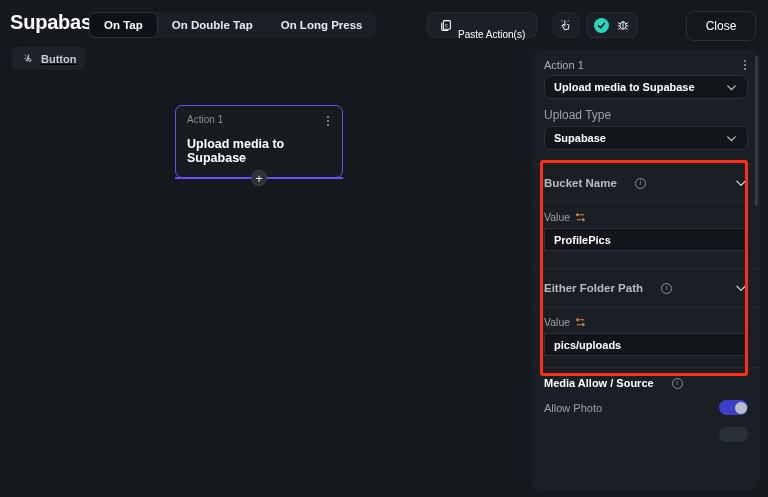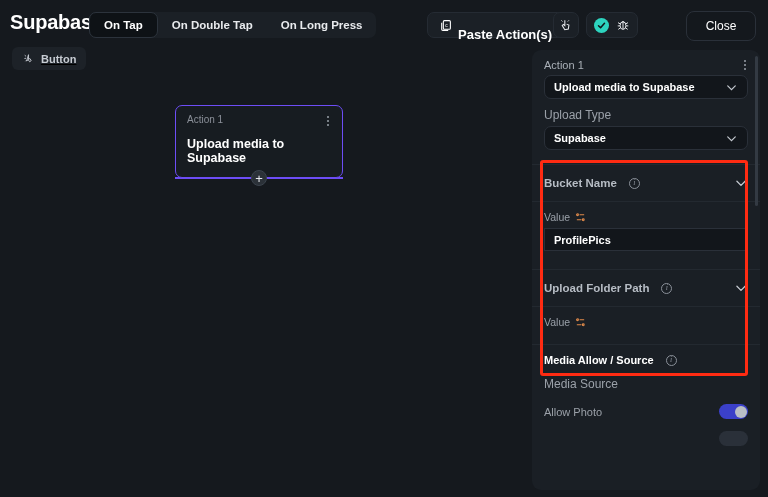--- a/index.html
+++ b/index.html
@@ -52,21 +52,21 @@
   .paste-btn {
     position: absolute; left: 427px; top: 12px;
     height: 26px;
     background: #1b2026;
     border: 1px solid #252b33;
     border-radius: 7px;
     display: flex; align-items: center; gap: 6px;
     padding: 0 11px;
     cursor: pointer;
   }
-  .paste-btn .lbl { font-size: 13px; font-weight: bold; color: #ffffff; white-space: nowrap; margin-top: 19px; }
+  .paste-btn .lbl { font-size: 10px; font-weight: normal; color: #ffffff; white-space: nowrap; margin-top: 19px; }
   .icon-btn {
     position: absolute; top: 12px;
     height: 26px; width: 26px;
     background: #1b2026;
     border: 1px solid #252b33;
     border-radius: 7px;
     display: flex; align-items: center; justify-content: center;
     cursor: pointer;
   }
   .icon-pair {
@@ -170,21 +170,21 @@
     display: flex; align-items: center; justify-content: space-between;
     padding: 0 9px;
     cursor: pointer;
   }
   .select .v { font-size: 11px; font-weight: bold; color: #ffffff; }
   .field-label {
     padding: 9px 12px 4px 12px;
     font-size: 12px; color: #9ba1a9;
   }
   .sec-label {
-    display: flex; align-items: center; gap: 12px;
+    display: flex; align-items: center; gap: 18px;
     font-size: 11px; color: #aab0b8;
   }
   .info-i {
     width: 11px; height: 11px; border-radius: 50%;
     border: 1px solid #8a9099;
     display: inline-flex; align-items: center; justify-content: center;
     font-size: 8px; color: #8a9099; font-style: italic;
     font-family: "Liberation Serif", serif; line-height: 1;
     cursor: pointer;
   }
@@ -396,21 +396,21 @@
           </svg>
         </span>
       </div>
       <div class="textbox">ProfilePics</div>
 
       <div class="spacer-band"></div>
       <div class="divider"></div>
 
       <div class="accordion-head">
         <span class="sec-label">
-          <span class="t">Upload Folder Path</span>
+          <span class="t">Either Folder Path</span>
           <span class="info-i">i</span>
         </span>
         <span>
           <svg width="14" height="14" viewBox="0 0 24 24" fill="none" stroke="#c4c9d0" stroke-width="2.2" stroke-linecap="round">
               <path d="M5 9 L12 16 L19 9"></path>
             </svg>
         </span>
       </div>
       <div class="divider"></div>
 
@@ -418,32 +418,32 @@
         <span>Value</span>
         <span>
           <svg width="11" height="11" viewBox="0 0 24 24" fill="none" stroke="#e08a4a" stroke-width="2.4">
             <circle cx="5.5" cy="6" r="2"></circle>
             <path d="M10 6 L20 6"></path>
             <path d="M4 17 L14 17"></path>
             <circle cx="18" cy="17" r="2"></circle>
           </svg>
         </span>
       </div>
+      <div class="textbox">pics/uploads</div>
 
       <div style="height:11px;"></div>
       <div class="divider"></div>
 
       <div style="padding:9px 12px 2px 12px;">
         <span class="sec-label">
           <span class="t" style="color:#ffffff;font-weight:bold;">Media Allow / Source</span>
           <span class="info-i">i</span>
         </span>
       </div>
 
-      <div class="field-label">Media Source</div>
 
       <div class="toggle-row">
         <span class="t">Allow Photo</span>
         <span class="toggle">
             <i class="knob"></i>
           </span>
       </div>
 
       <div class="ghost-row">
         <span class="ghost-toggle"></span>

